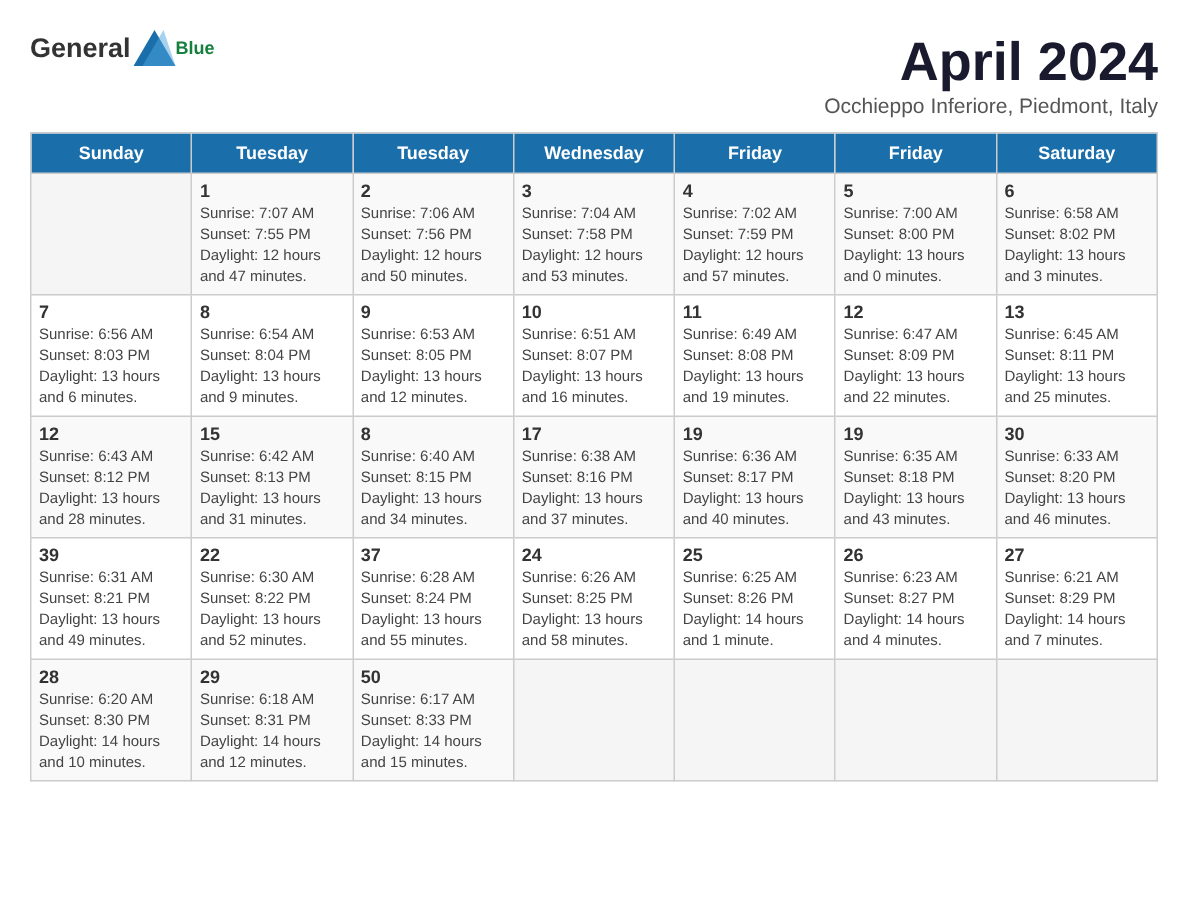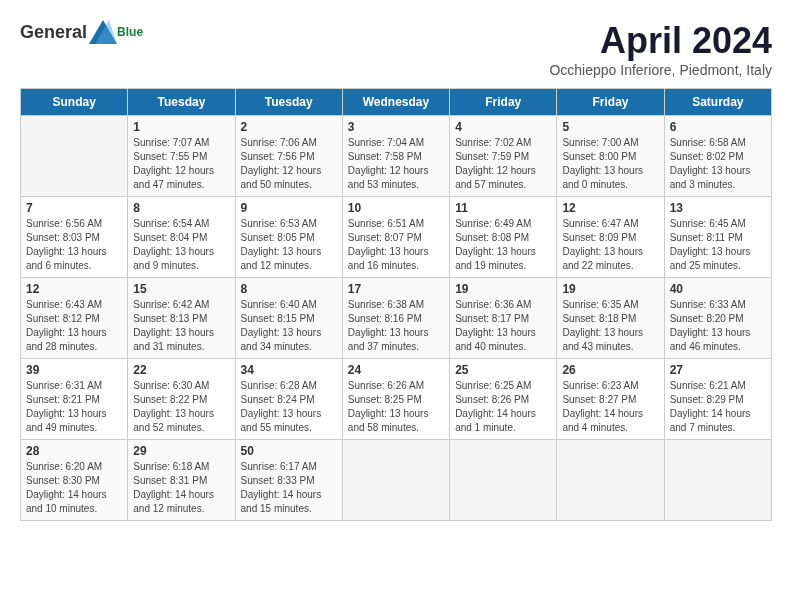--- a/index.html
+++ b/index.html
@@ -197,35 +197,35 @@
         </td>
         <td>
           <span class="day-number">19</span>
           <div class="cell-content">Sunrise: 6:36 AM<br>Sunset: 8:17 PM<br>Daylight: 13 hours and 40 minutes.</div>
         </td>
         <td>
           <span class="day-number">19</span>
           <div class="cell-content">Sunrise: 6:35 AM<br>Sunset: 8:18 PM<br>Daylight: 13 hours and 43 minutes.</div>
         </td>
         <td>
-          <span class="day-number">40</span>
+          <span class="day-number">30</span>
           <div class="cell-content">Sunrise: 6:33 AM<br>Sunset: 8:20 PM<br>Daylight: 13 hours and 46 minutes.</div>
         </td>
       </tr>
       <tr>
         <td>
           <span class="day-number">39</span>
           <div class="cell-content">Sunrise: 6:31 AM<br>Sunset: 8:21 PM<br>Daylight: 13 hours and 49 minutes.</div>
         </td>
         <td>
           <span class="day-number">22</span>
           <div class="cell-content">Sunrise: 6:30 AM<br>Sunset: 8:22 PM<br>Daylight: 13 hours and 52 minutes.</div>
         </td>
         <td>
-          <span class="day-number">34</span>
+          <span class="day-number">37</span>
           <div class="cell-content">Sunrise: 6:28 AM<br>Sunset: 8:24 PM<br>Daylight: 13 hours and 55 minutes.</div>
         </td>
         <td>
           <span class="day-number">24</span>
           <div class="cell-content">Sunrise: 6:26 AM<br>Sunset: 8:25 PM<br>Daylight: 13 hours and 58 minutes.</div>
         </td>
         <td>
           <span class="day-number">25</span>
           <div class="cell-content">Sunrise: 6:25 AM<br>Sunset: 8:26 PM<br>Daylight: 14 hours and 1 minute.</div>
         </td>

